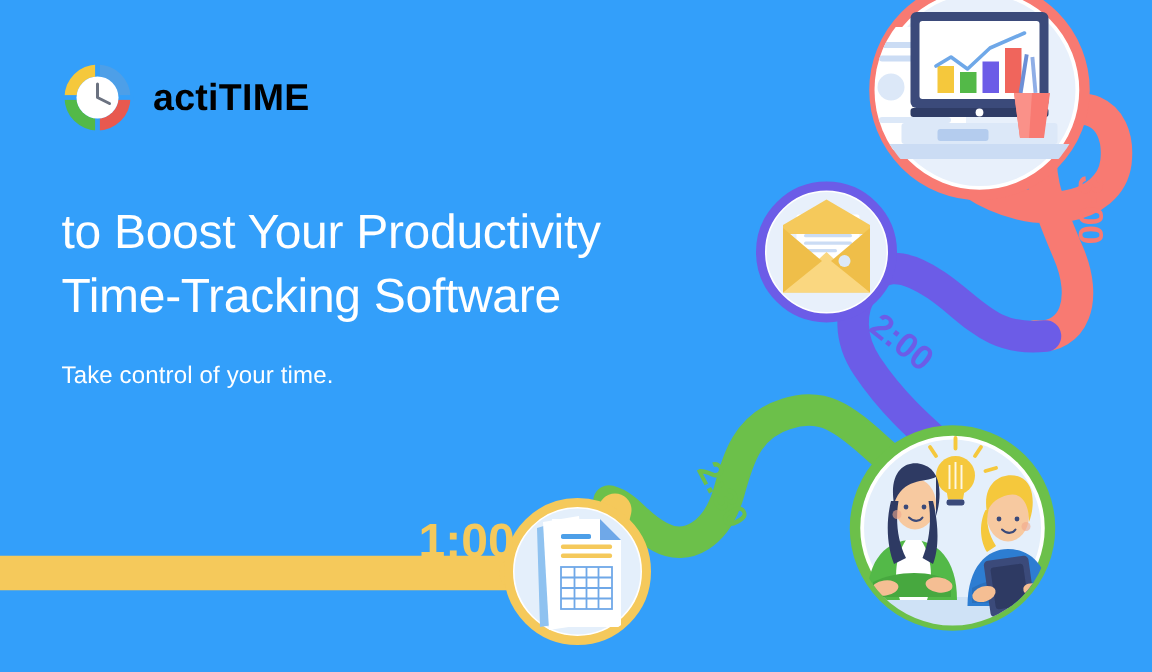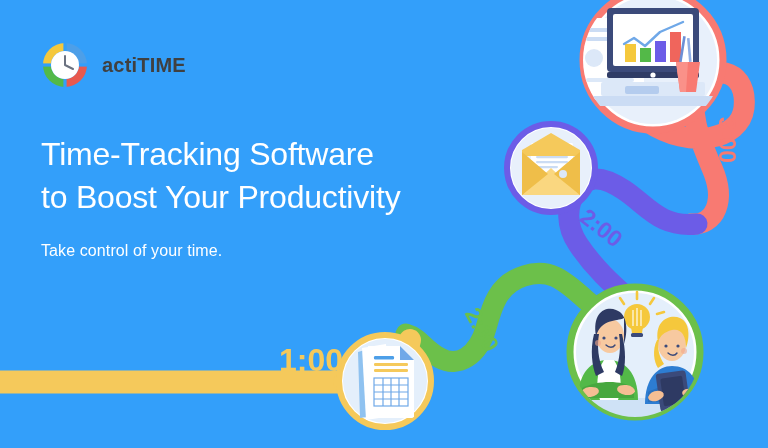--- a/index.html
+++ b/index.html
@@ -15,22 +15,22 @@
   }
   #artwork { position:absolute; left:0; top:0; width:768px; height:448px; }
 
   
   .logo-block {
     position:absolute; left:40px; top:40px;
     display:flex; align-items:center; gap:12px;
   }
   .logo-mark { width:50px; height:50px; position:relative; display:block; }
   .logo-word {
-    color:#404040;
-    font-size:20px;
+    color:#000000;
+    font-size:25px;
     font-weight:600;
     letter-spacing:.2px;
     line-height:1;
     white-space:nowrap;
   }
 
   
   .headline {
     position:absolute; left:41px; top:133px;
     color:#FFFFFF;
@@ -266,22 +266,22 @@
       <rect x="1" y="23.4" width="12" height="3.2" fill="#339FFA"></rect>
       <rect x="37" y="23.4" width="12" height="3.2" fill="#339FFA"></rect>
 
       <circle cx="25" cy="25" r="14" fill="#FFFFFF"></circle>
       <path d="M 25,16 L 25,25 L 33,29" fill="none" stroke="#6B7280" stroke-width="2" stroke-linecap="round" stroke-linejoin="round"></path>
     </svg>
     <span class="logo-word">actiTIME</span>
   </div>
 
   <h1 class="headline">
+    <span class="ln">to Boost Your Productivity</span>
     <span class="ln">Time-Tracking Software</span>
-    <span class="ln">to Boost Your Productivity</span>
   </h1>
   <p class="subhead">Take control of your time.</p>
 
   <span class="time-label t-1-00">1:00</span>
   <span class="time-label t-2-30">2:30</span>
   <span class="time-label t-2-00">2:00</span>
   <span class="time-label t-3-00">3:00</span>
 
 </div>
 

